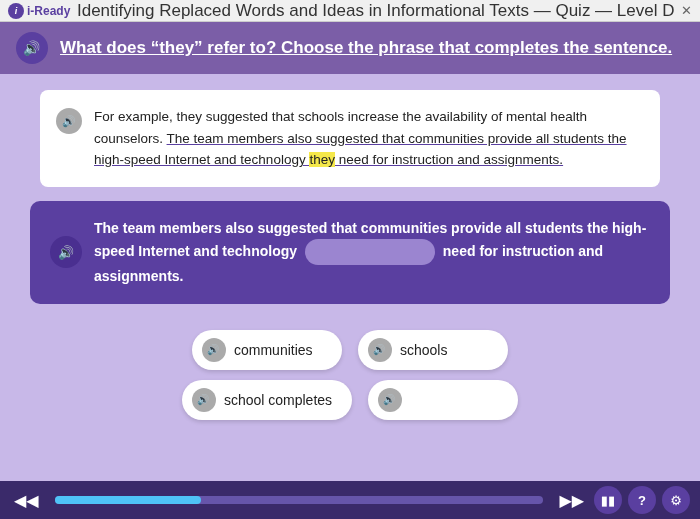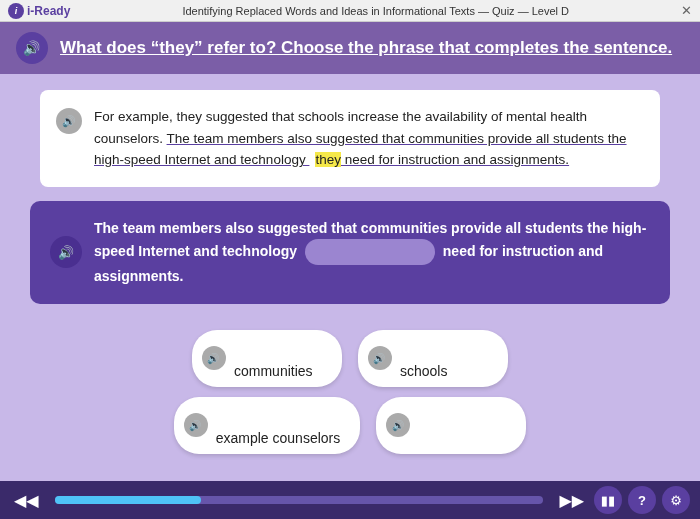--- a/index.html
+++ b/index.html
@@ -42,21 +42,21 @@
       border-radius: 50%;
       display: flex;
       align-items: center;
       justify-content: center;
       color: white;
       font-size: 9px;
       font-style: italic;
       font-weight: bold;
     }
     .title-bar-center {
-      font-size: 11px;
+      font-size: 17px;
       color: #333;
     }
     .close-btn {
       font-size: 13px;
       color: #666;
       cursor: pointer;
       background: none;
       border: none;
     }
 
@@ -124,21 +124,20 @@
       line-height: 1.6;
     }
     .passage-text .underlined {
       text-decoration: underline;
       text-decoration-color: #5a3fa0;
       color: #222;
     }
     .passage-text .highlighted {
       background: #f5e84a;
       text-decoration-color: #5a3fa0;
-      margin-left: 6px;
     }
 
     
     .answer-box {
       background: #5a3fa0;
       border-radius: 10px;
       padding: 16px 20px;
       margin: 0 10px;
     }
     .answer-box-content {
@@ -207,21 +206,20 @@
       background: #aaa;
       border-radius: 50%;
       display: flex;
       align-items: center;
       justify-content: center;
       flex-shrink: 0;
     }
     .choice-label {
       font-size: 14px;
       color: #222;
-      margin-top: 25px;
     }
 
     
     .bottom-bar {
       position: absolute;
       bottom: 0;
       left: 0;
       right: 0;
       background: #3a2a6a;
       height: 38px;
@@ -326,21 +324,21 @@
         <span style="color:white;font-size:10px;">🔊</span>
       </div>
       <span class="choice-label">schools</span>
     </button>
   </div>
   <div class="choices-row">
     <button class="choice-btn">
       <div class="choice-speaker">
         <span style="color:white;font-size:10px;">🔊</span>
       </div>
-      <span class="choice-label">example counselors</span>
+      <span class="choice-label">school completes</span>
     </button>
     <button class="choice-btn">
       <div class="choice-speaker">
         <span style="color:white;font-size:10px;">🔊</span>
       </div>
     </button>
   </div>
 </div>
 
 <div class="bottom-bar">

